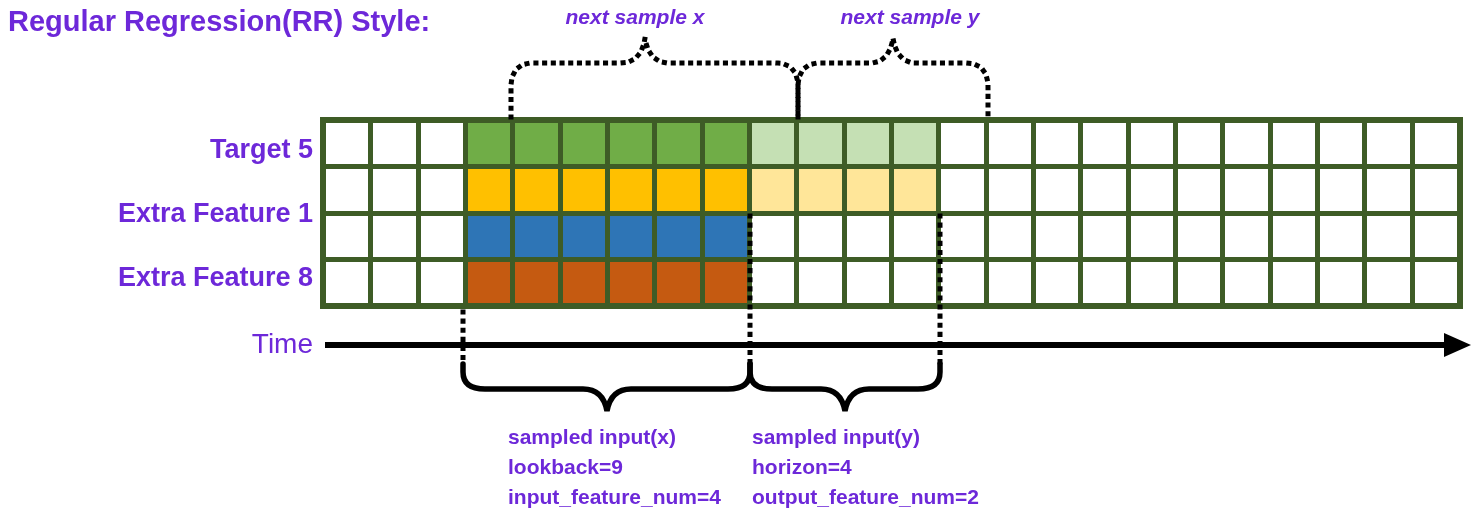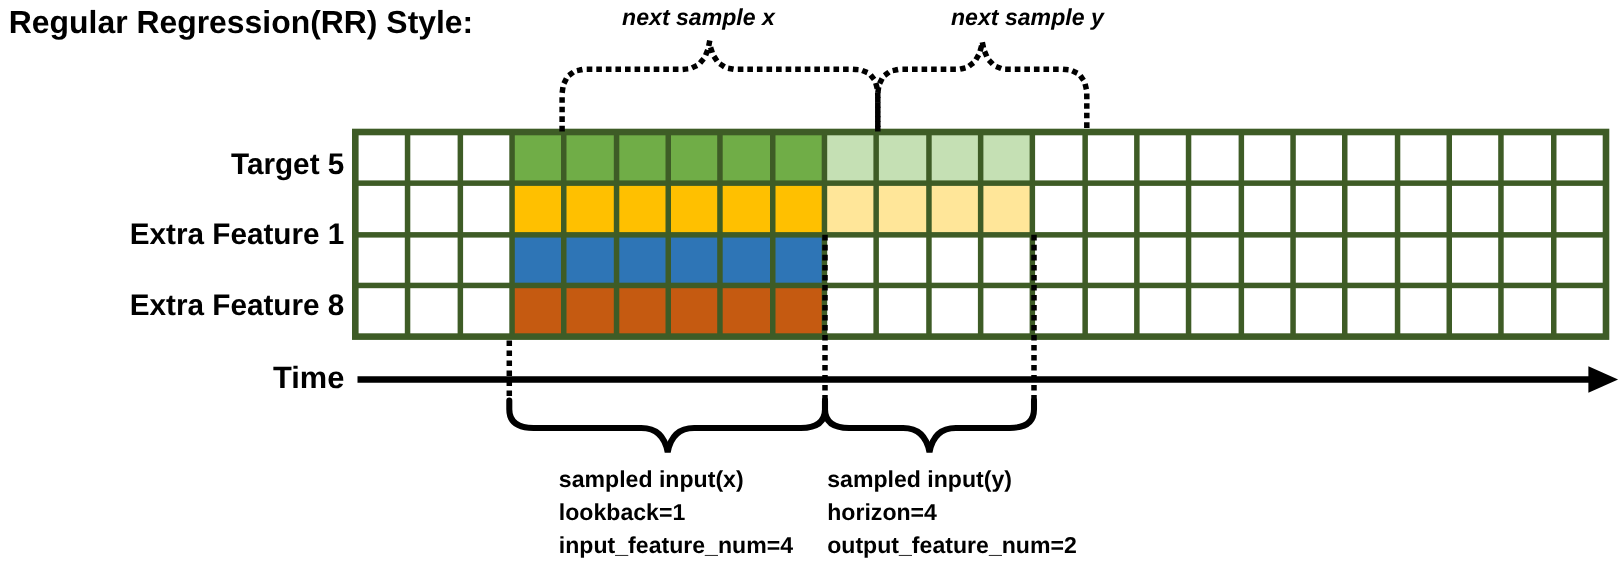--- a/index.html
+++ b/index.html
@@ -1,44 +1,44 @@
 <!DOCTYPE html>
 <html><head>
 <meta charset="utf-8">
 <style>
   html,body{margin:0;padding:0;background:#fff;}
   .canvas{
     position:relative;width:1476px;height:516px;background:#ffffff;overflow:hidden;
-    font-family:"Liberation Sans", sans-serif;color:#000000;
+    font-family:"Liberation Sans", sans-serif;color:#6d28d9;
   }
   .title{
     position:absolute;left:8px;top:5px;font-size:29px;font-weight:bold;letter-spacing:0px;
   }
   .top-label{
     position:absolute;top:5px;transform:translateX(-50%);
     font-size:21px;font-style:italic;font-weight:bold;white-space:nowrap;
   }
   .top-label.x{left:635px;}
-  .top-label.y{left:934px;}
+  .top-label.y{left:910px;}
   .row-labels{
     position:absolute;left:0;top:117px;width:313px;height:192px;
     display:flex;flex-direction:column;
   }
   .row-labels .row-label{
     flex:1;display:flex;align-items:center;justify-content:flex-end;
     font-size:27px;font-weight:bold;white-space:nowrap;
   }
   .grid{
     position:absolute;left:320px;top:117px;width:1143px;height:192px;
     box-sizing:border-box;padding:6px;display:grid;gap:5px;
   }
   .grid .cell{min-width:0;min-height:0;}
   .time-label{
     position:absolute;left:0;top:328px;width:313px;text-align:right;
-    font-size:28px;font-weight:bold;
+    font-size:28px;font-weight:normal;
   }
   .overlay{position:absolute;left:0;top:0;width:1476px;height:516px;pointer-events:none;}
   .caption{
     position:absolute;top:422px;font-size:21px;font-weight:bold;line-height:30px;white-space:nowrap;
   }
   .caption.left{left:508px;}
   .caption.right{left:752px;}
 </style>
 </head>
 <body>
@@ -170,21 +170,21 @@
 
     <path d="M798 117 V88 Q798 63 821 63 H869 Q889 63 893 38 Q897 63 917 63 H965 Q988 63 988 88 V117" fill="none" stroke="#000" stroke-width="5" stroke-linecap="square" stroke-dasharray="0.1 8.6"></path>
 
     <path d="M463 364 V372 Q463 389 485 389 H583 Q603 389 607 411 Q611 389 631 389 H728 Q750 389 750 372 V364" fill="none" stroke="#000" stroke-width="5.5" stroke-linecap="round"></path>
 
     <path d="M750 364 V372 Q750 389 772 389 H821 Q841 389 845 411 Q849 389 869 389 H918 Q940 389 940 372 V364" fill="none" stroke="#000" stroke-width="5.5" stroke-linecap="round"></path>
   </svg>
 
   <div class="caption left">
     <div>sampled input(x)</div>
-    <div>lookback=1</div>
+    <div>lookback=9</div>
     <div>input_feature_num=4</div>
   </div>
 
   <div class="caption right">
     <div>sampled input(y)</div>
     <div>horizon=4</div>
     <div>output_feature_num=2</div>
   </div>
 
 </div>

